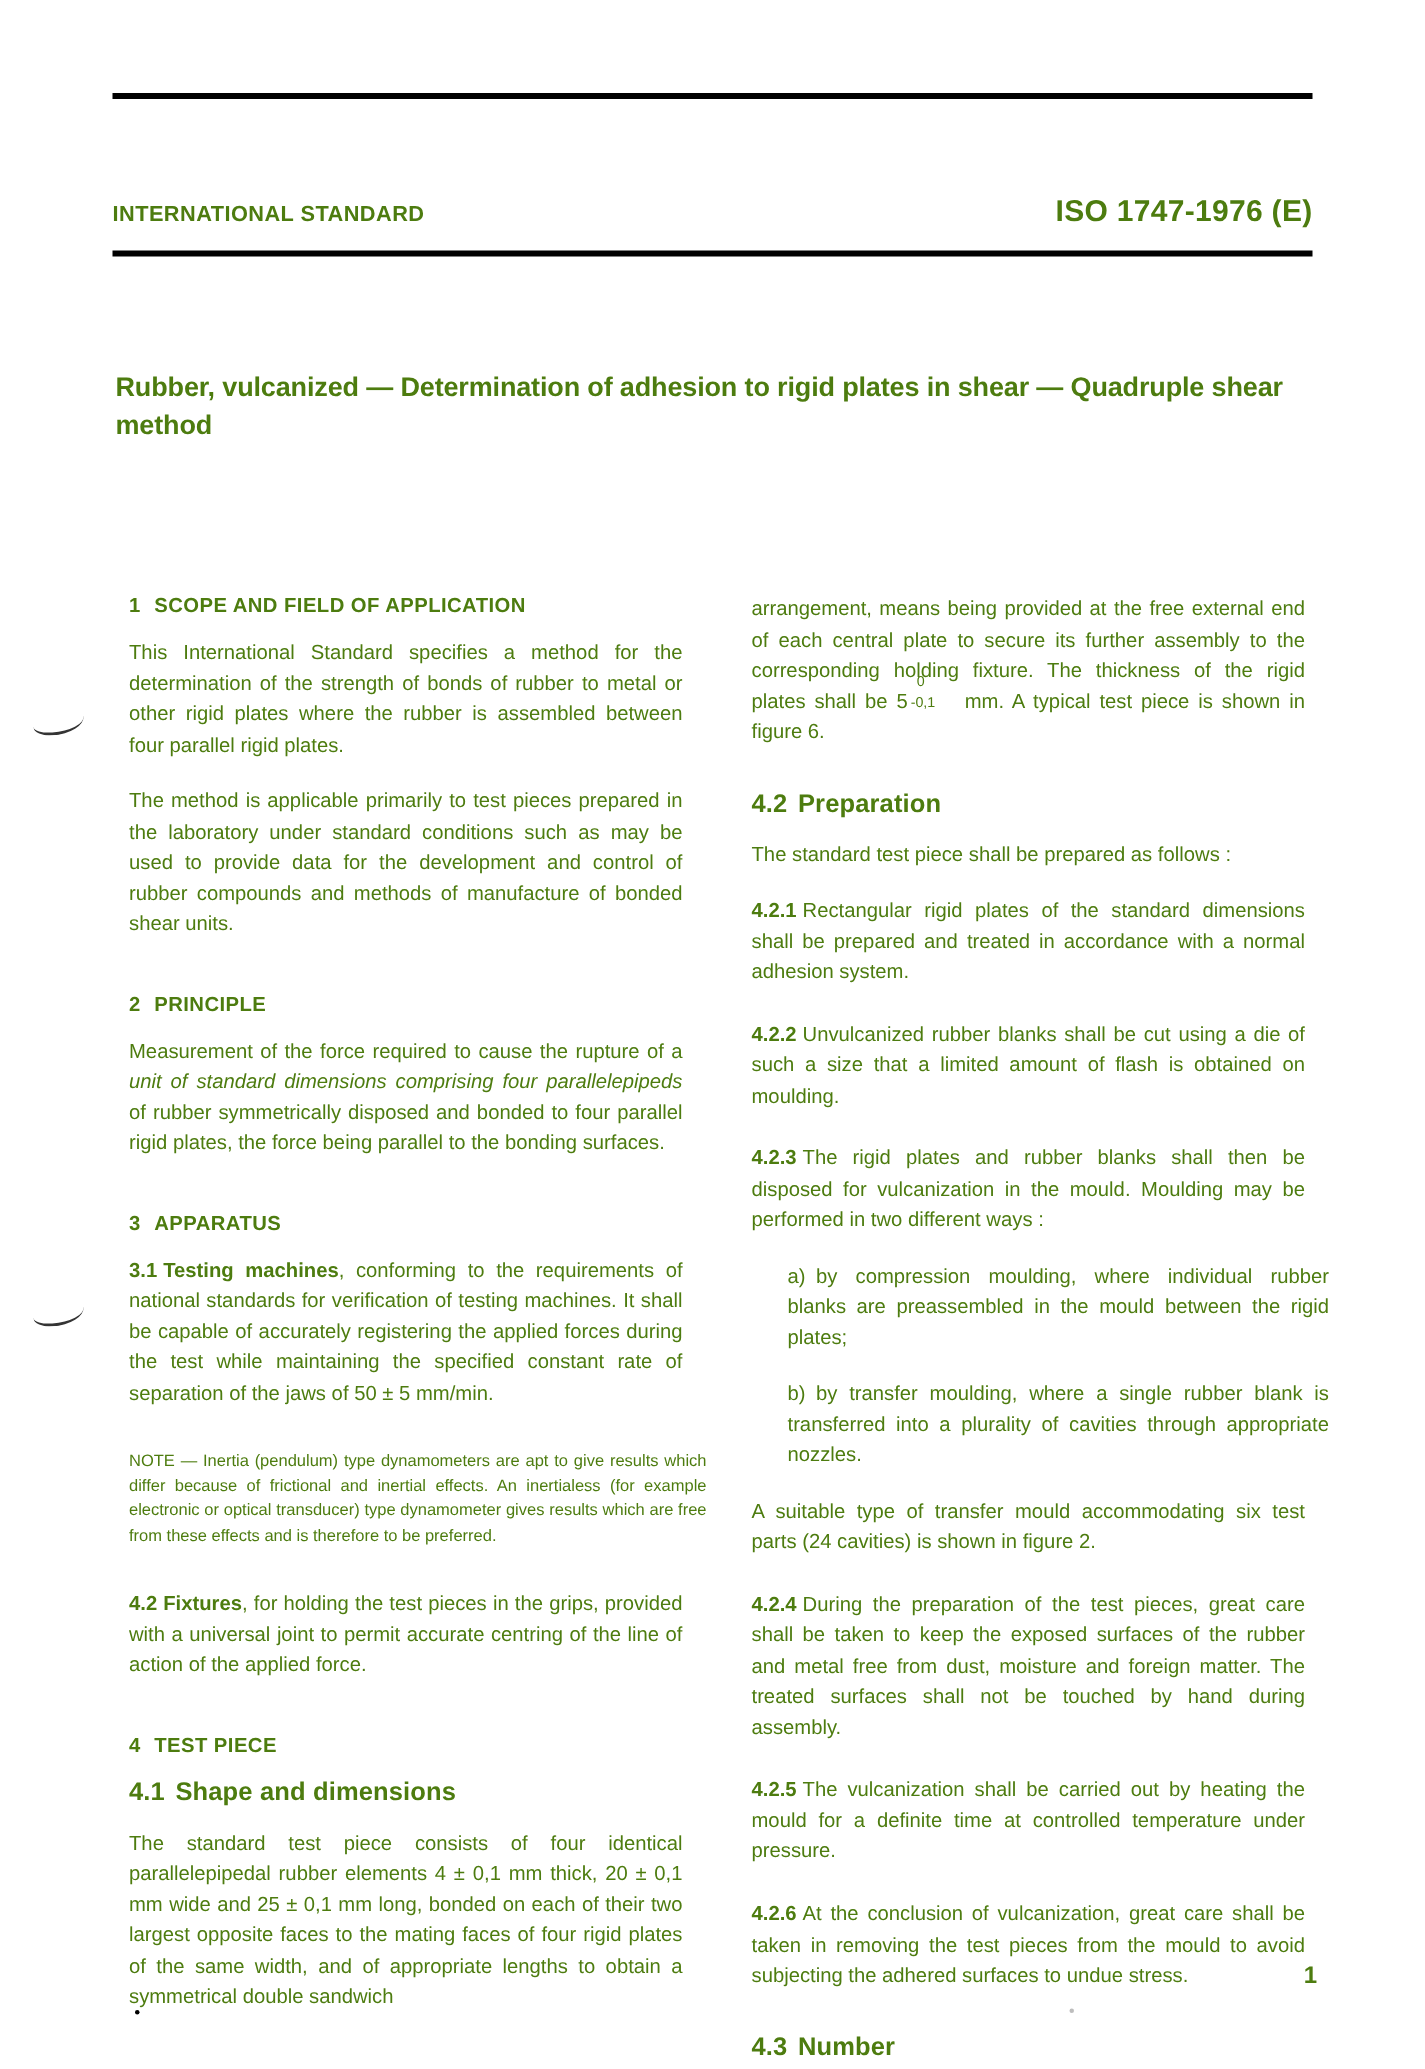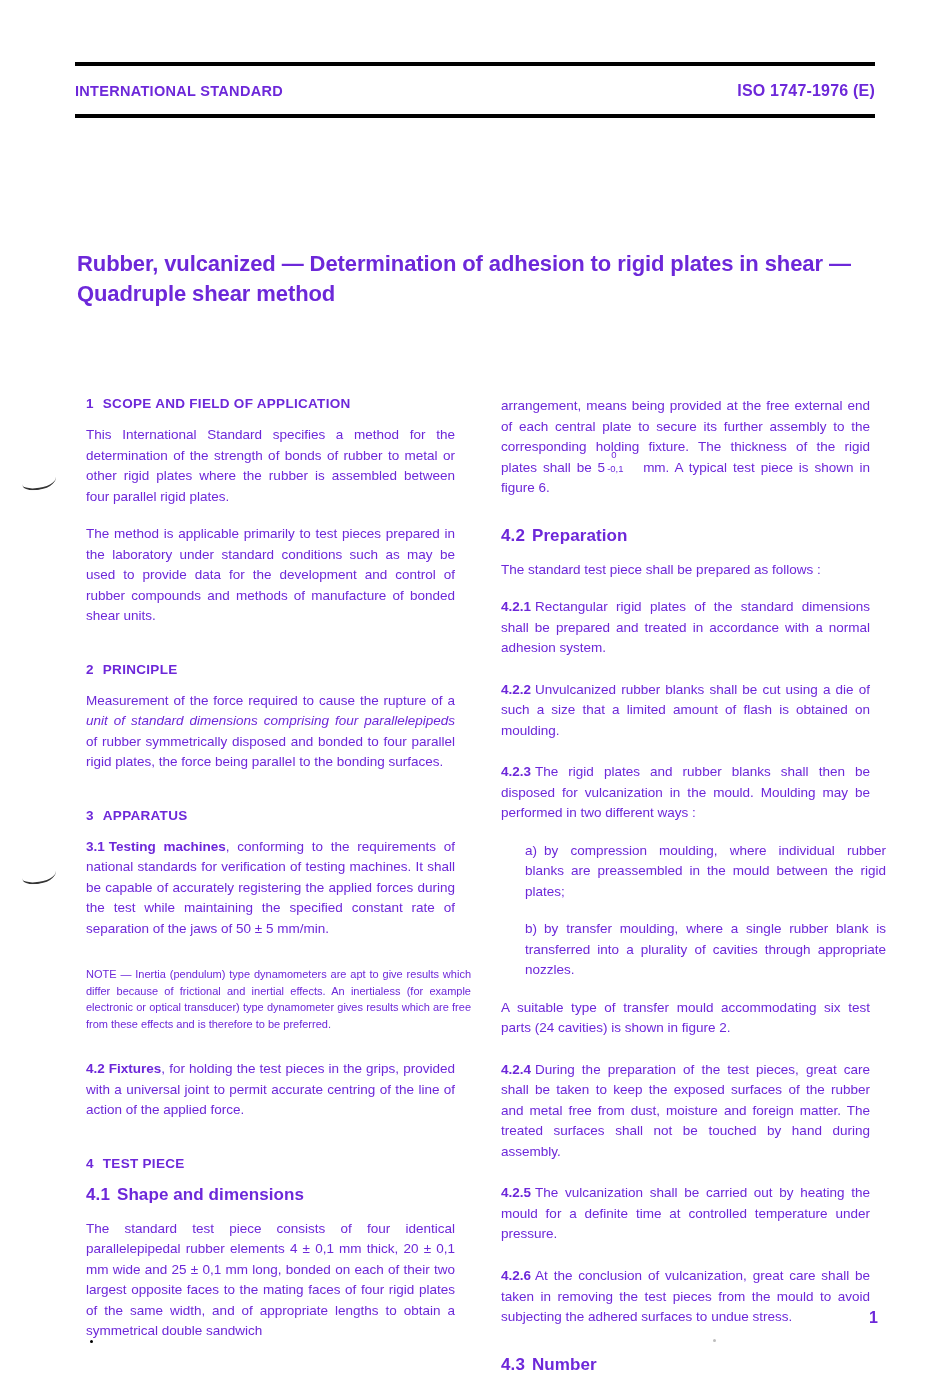--- a/index.html
+++ b/index.html
@@ -6,21 +6,21 @@
     margin: 0;
     padding: 0;
     background: #ffffff;
   }
   .page {
     position: relative;
     width: 950px;
     height: 1379px;
     background: #ffffff;
     font-family: "Liberation Sans", sans-serif;
-    color: #6d28d9;
+    color: #4d7c0f;
     overflow: hidden;
   }
 
   
   .header {
     position: absolute;
     left: 75px;
     top: 62px;
     width: 800px;
   }
@@ -40,32 +40,33 @@
     justify-content: space-between;
     align-items: baseline;
     padding: 16px 0 14px 0;
   }
   .header-left {
     font-size: 14.5px;
     font-weight: bold;
     letter-spacing: 0.3px;
   }
   .header-right {
-    font-size: 16px;
+    font-size: 20px;
     font-weight: bold;
     letter-spacing: 0.2px;
+    margin-top: 48px;
   }
 
   
   .doc-title {
     position: absolute;
     left: 77px;
     top: 234px;
     width: 790px;
-    font-size: 22px;
+    font-size: 18px;
     font-weight: bold;
     line-height: 1.38;
     letter-spacing: -0.1px;
   }
 
   
   .columns {
     position: absolute;
     left: 86px;
     top: 396px;

